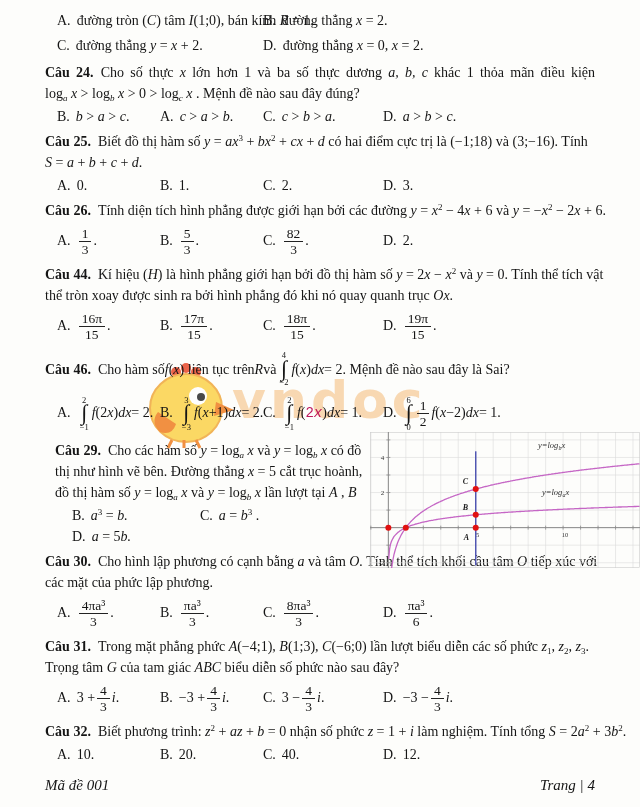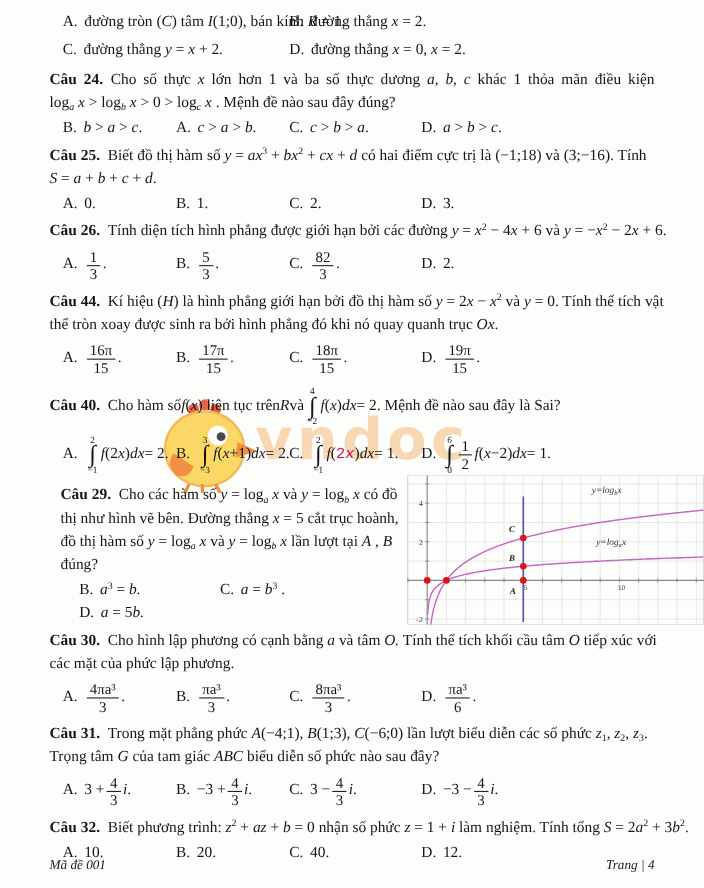--- a/index.html
+++ b/index.html
@@ -35,21 +35,21 @@
   .opts.intro .opt{line-height:25px;}
   .opt{line-height:21px;white-space:nowrap;}
   .opts.tall .opt{display:flex;align-items:center;min-height:37px;line-height:1.2;}
   .opts.xtall .opt{display:flex;align-items:center;min-height:45px;line-height:1.2;}
   .olab{margin-right:6px;}
   .q29wrap{position:relative;}
   .q29left{width:330px;margin-left:10px;}
   .q29left .qline{white-space:nowrap;}
   .graphbox{position:absolute;right:-45px;top:-8px;width:270px;height:136px;}
   .footer{position:absolute;left:45px;right:45px;bottom:13px;z-index:1;
-          display:flex;justify-content:space-between;font-style:italic;font-size:12px;}
+          display:flex;justify-content:space-between;font-style:italic;font-size:15px;}
 </style>
 </head>
 <body>
 
 <div class="page">
 
   <div class="watermark">
     <svg class="chick" width="100" height="90" viewBox="0 0 100 90">
       <g opacity="0.85">
         <circle cx="38" cy="12" r="5" fill="#e8492a"></circle>
@@ -128,21 +128,21 @@
                 <span class="fn">18π</span>
                 <span class="fd">15</span>
               </span> .</div>
             <div class="opt"><span class="olab">D.</span><span class="frac">
                 <span class="fn">19π</span>
                 <span class="fd">15</span>
               </span> .</div>
           </div>
         </section>
         <section class="q">
-          <div class="qline intline"><span class="bq">Câu 40.</span>Cho hàm số <span class="v">f</span> (<span class="v">x</span>) liên tục trên <span class="v">R</span> và <span class="int">
+          <div class="qline intline"><span class="bq">Câu 46.</span>Cho hàm số <span class="v">f</span> (<span class="v">x</span>) liên tục trên <span class="v">R</span> và <span class="int">
               <span class="lim">4</span>
               <span class="isym">∫</span>
               <span class="lim">−2</span>
             </span><span class="v">f</span> (<span class="v">x</span>) <span class="v">dx</span> = 2. Mệnh đề nào sau đây là Sai?</div>
           <div class="opts four xtall">
             <div class="opt"><span class="olab">A.</span><span class="int">
                 <span class="lim">2</span>
                 <span class="isym">∫</span>
                 <span class="lim">−1</span>
               </span><span class="v">f</span> (2<span class="v">x</span>) <span class="v">dx</span> = 2.</div>
@@ -164,21 +164,20 @@
                 <span class="fn">1</span>
                 <span class="fd">2</span>
               </span> <span class="v">f</span> (<span class="v">x</span>−2) <span class="v">dx</span> = 1.</div>
           </div>
         </section>
         <section class="q q29wrap">
           <div class="q29left">
             <div class="qline"><span class="bq">Câu 29.</span>Cho các hàm số <span class="v">y</span> = log<sub class="v">a</sub> <span class="v">x</span> và <span class="v">y</span> = log<sub class="v">b</sub> <span class="v">x</span> có đồ</div>
             <div class="qline">thị như hình vẽ bên. Đường thẳng <span class="v">x</span> = 5 cắt trục hoành,</div>
             <div class="qline">đồ thị hàm số <span class="v">y</span> = log<sub class="v">a</sub> <span class="v">x</span> và <span class="v">y</span> = log<sub class="v">b</sub> <span class="v">x</span> lần lượt tại <span class="v">A</span> , <span class="v">B</span></div>
-            <div class="qline">đúng?</div>
             <div class="opts two-narrow">
               <div class="opt"><span class="olab">B.</span><span class="v">a</span><sup>3</sup> = <span class="v">b.</span></div>
               <div class="opt"><span class="olab">C.</span><span class="v">a</span> = <span class="v">b</span><sup>3</sup> .</div>
               <div class="opt"><span class="olab">D.</span><span class="v">a</span> = 5<span class="v">b.</span></div>
             </div>
           </div>
           <div class="graphbox"><svg width="270" height="136">
               <line x1="0.873786407766991" y1="0" x2="0.873786407766991" y2="136" stroke="#dcdcdc" stroke-width="0.6"></line>
               <line x1="18.349514563106798" y1="0" x2="18.349514563106798" y2="136" stroke="#dcdcdc" stroke-width="0.6"></line>
               <line x1="35.825242718446596" y1="0" x2="35.825242718446596" y2="136" stroke="#dcdcdc" stroke-width="0.6"></line>

